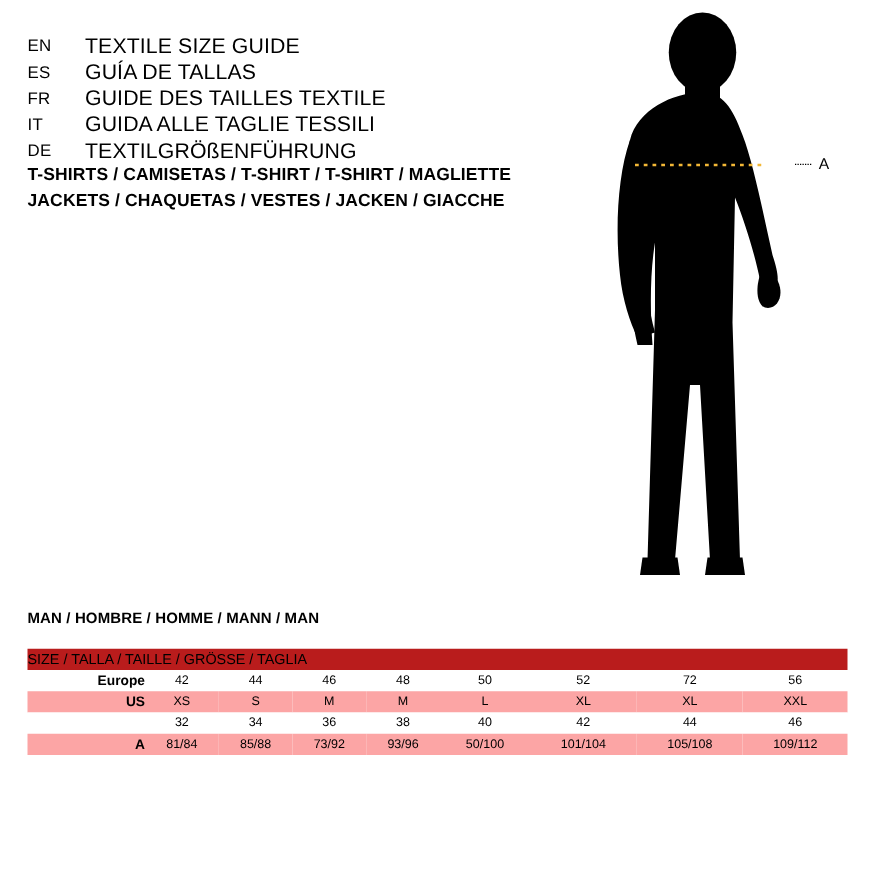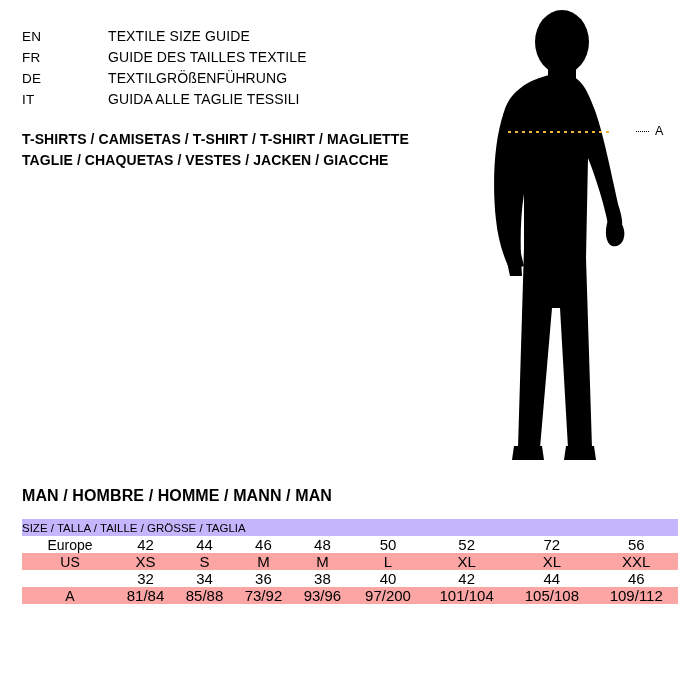--- a/index.html
+++ b/index.html
@@ -22,29 +22,28 @@
     position: absolute;
     left: 22px;
     top: 26px;
     width: 430px;
   }
   .lang-row {
     display: flex;
     align-items: flex-start;
     height: 21px;
     line-height: 21px;
-    gap: 40px;
   }
   .lang-code {
     width: 46px;
     font-size: 13.5px;
     letter-spacing: 0.2px;
   }
   .lang-text {
-    font-size: 14px;
+    font-size: 17px;
     letter-spacing: 0.1px;
   }
 
   
   .garment-lines {
     position: absolute;
     left: 22px;
     top: 129px;
     width: 470px;
   }
@@ -77,89 +76,94 @@
     top: 131px;
     width: 13px;
     border-top: 1.5px dotted #000;
   }
 
   
   .man-label {
     position: absolute;
     left: 22px;
     top: 487px;
-    font-size: 16px;
+    font-size: 12px;
     font-weight: bold;
     letter-spacing: 0.1px;
   }
 
   table.size-table {
     position: absolute;
     left: 22px;
     top: 519px;
     width: 656px;
     border-collapse: collapse;
     font-size: 12px;
   }
   table.size-table td {
     height: 17px;
     padding: 0;
     vertical-align: middle;
   }
   .row-head td {
-    background: #c4b5fd;
+    background: #b91c1c;
     font-weight: normal;
     font-size: 11.5px;
     padding-left: 2px;
   }
   .row-shade td { background: #fca5a5; }
   .row-plain td { background: #ffffff; }
   .lbl {
     width: 92px;
-    text-align: center;
+    text-align: right;
     padding-left: 2px !important;
-    font-size: 14px;
-  }
-  .val { text-align: center; font-size: 15px; }
+    font-size: 11px;
+    font-weight: bold;
+  }
+  .val { text-align: center; font-size: 10px; }
 
   .footnote {
     position: absolute;
     left: 22px;
     top: 640px;
     font-size: 11.5px;
     letter-spacing: 0.1px;
   }
 </style>
 </head>
 <body>
 
 <div id="page">
 
   <div class="lang-block">
     <div class="lang-row">
       <span class="lang-code">EN</span>
       <span class="lang-text">TEXTILE SIZE GUIDE</span>
     </div>
     <div class="lang-row">
+      <span class="lang-code">ES</span>
+      <span class="lang-text">GUÍA DE TALLAS</span>
+    </div>
+    <div class="lang-row">
       <span class="lang-code">FR</span>
       <span class="lang-text">GUIDE DES TAILLES TEXTILE</span>
     </div>
     <div class="lang-row">
+      <span class="lang-code">IT</span>
+      <span class="lang-text">GUIDA ALLE TAGLIE TESSILI</span>
+    </div>
+    <div class="lang-row">
       <span class="lang-code">DE</span>
       <span class="lang-text">TEXTILGRÖßENFÜHRUNG</span>
     </div>
-    <div class="lang-row">
-      <span class="lang-code">IT</span>
-      <span class="lang-text">GUIDA ALLE TAGLIE TESSILI</span>
-    </div>
   </div>
 
   <div class="garment-lines">
     <div class="garment-line">T-SHIRTS / CAMISETAS / T-SHIRT / T-SHIRT / MAGLIETTE</div>
-    <div class="garment-line">TAGLIE / CHAQUETAS / VESTES / JACKEN / GIACCHE</div>
+    <div class="garment-line">JACKETS / CHAQUETAS / VESTES / JACKEN / GIACCHE</div>
   </div>
 
   <div class="figure-wrap">
     <svg width="215" height="465" viewBox="0 0 215 465" xmlns="http://www.w3.org/2000/svg" aria-hidden="true">
       <g>
 
         <ellipse cx="82" cy="34" rx="27" ry="32" fill="#000000"></ellipse>
 
         <rect x="68" y="60" width="28" height="20" fill="#000000"></rect>
 
@@ -239,21 +243,21 @@
         <td class="val">42</td>
         <td class="val">44</td>
         <td class="val">46</td>
       </tr>
       <tr class="row-shade">
         <td class="lbl">A</td>
         <td class="val">81/84</td>
         <td class="val">85/88</td>
         <td class="val">73/92</td>
         <td class="val">93/96</td>
-        <td class="val">97/200</td>
+        <td class="val">50/100</td>
         <td class="val">101/104</td>
         <td class="val">105/108</td>
         <td class="val">109/112</td>
       </tr>
     </tbody>
   </table>
 
 
 </div>
 

